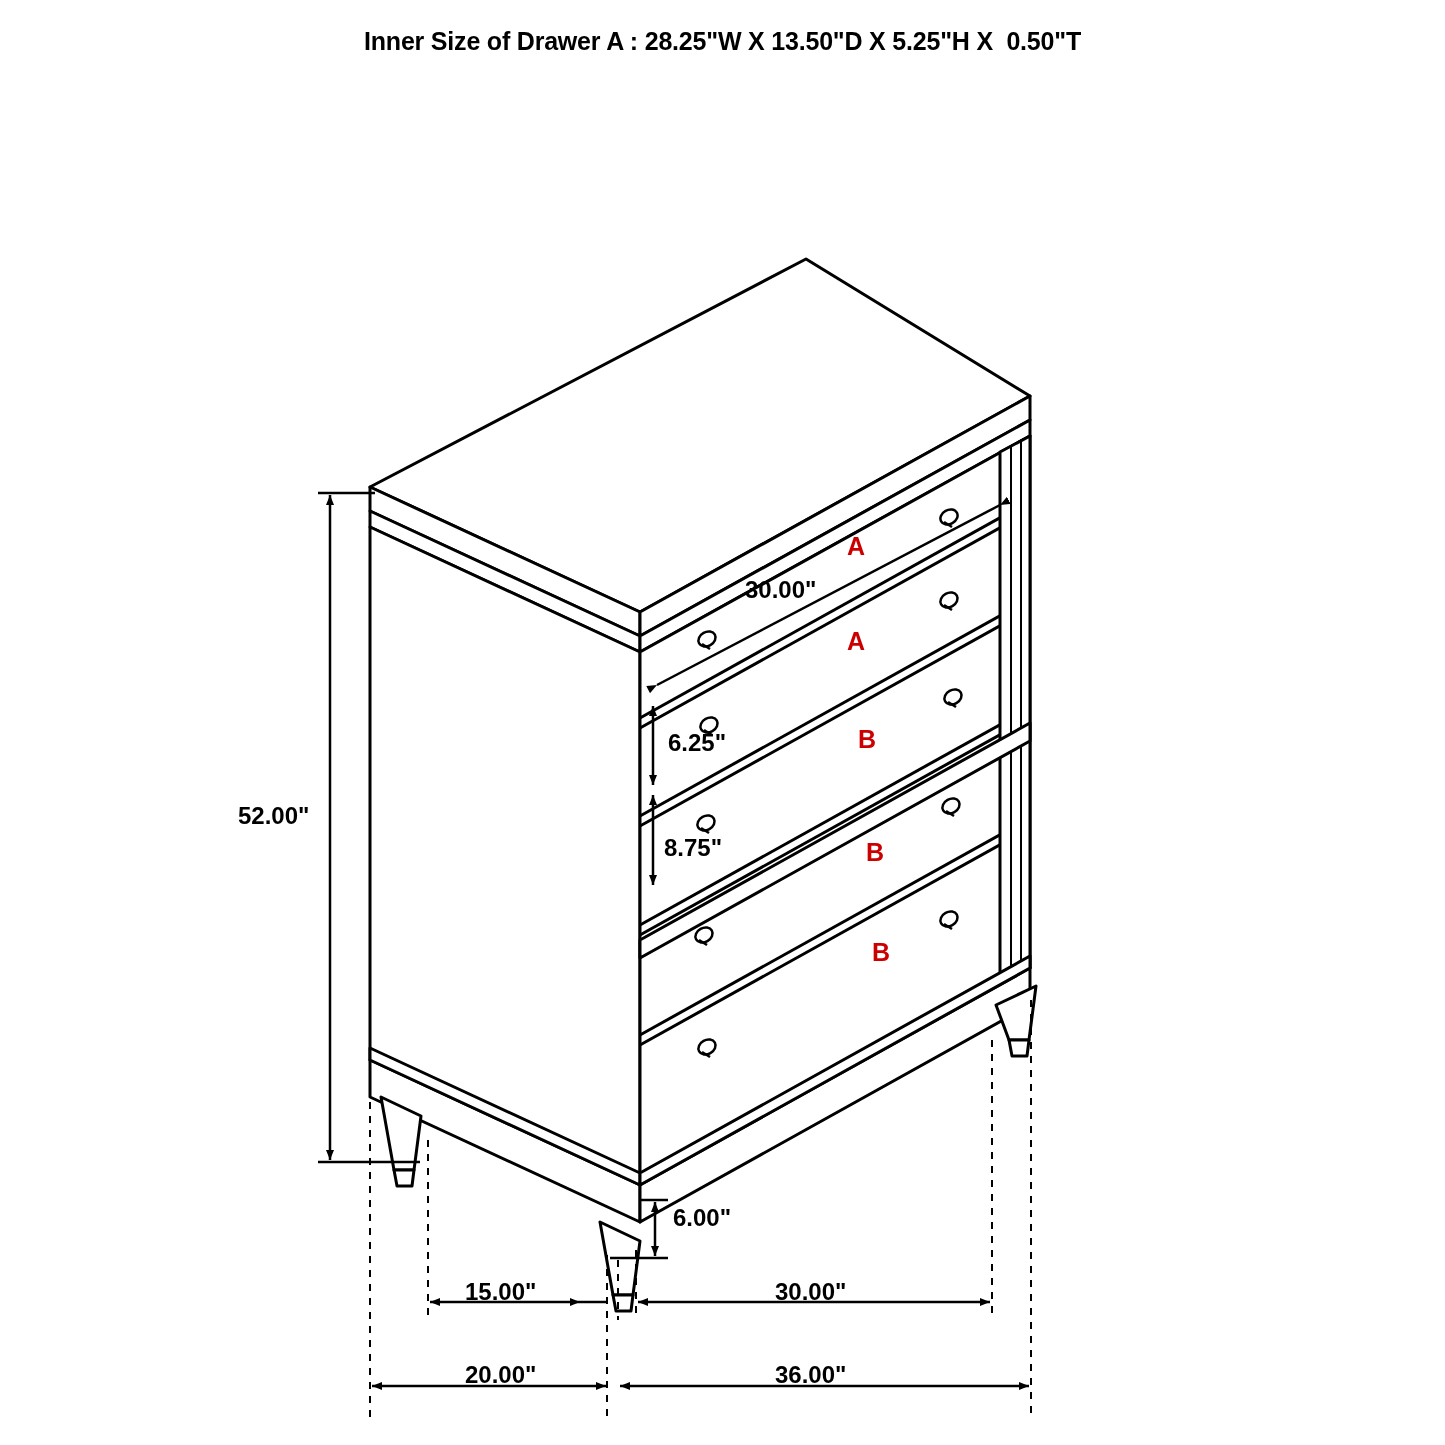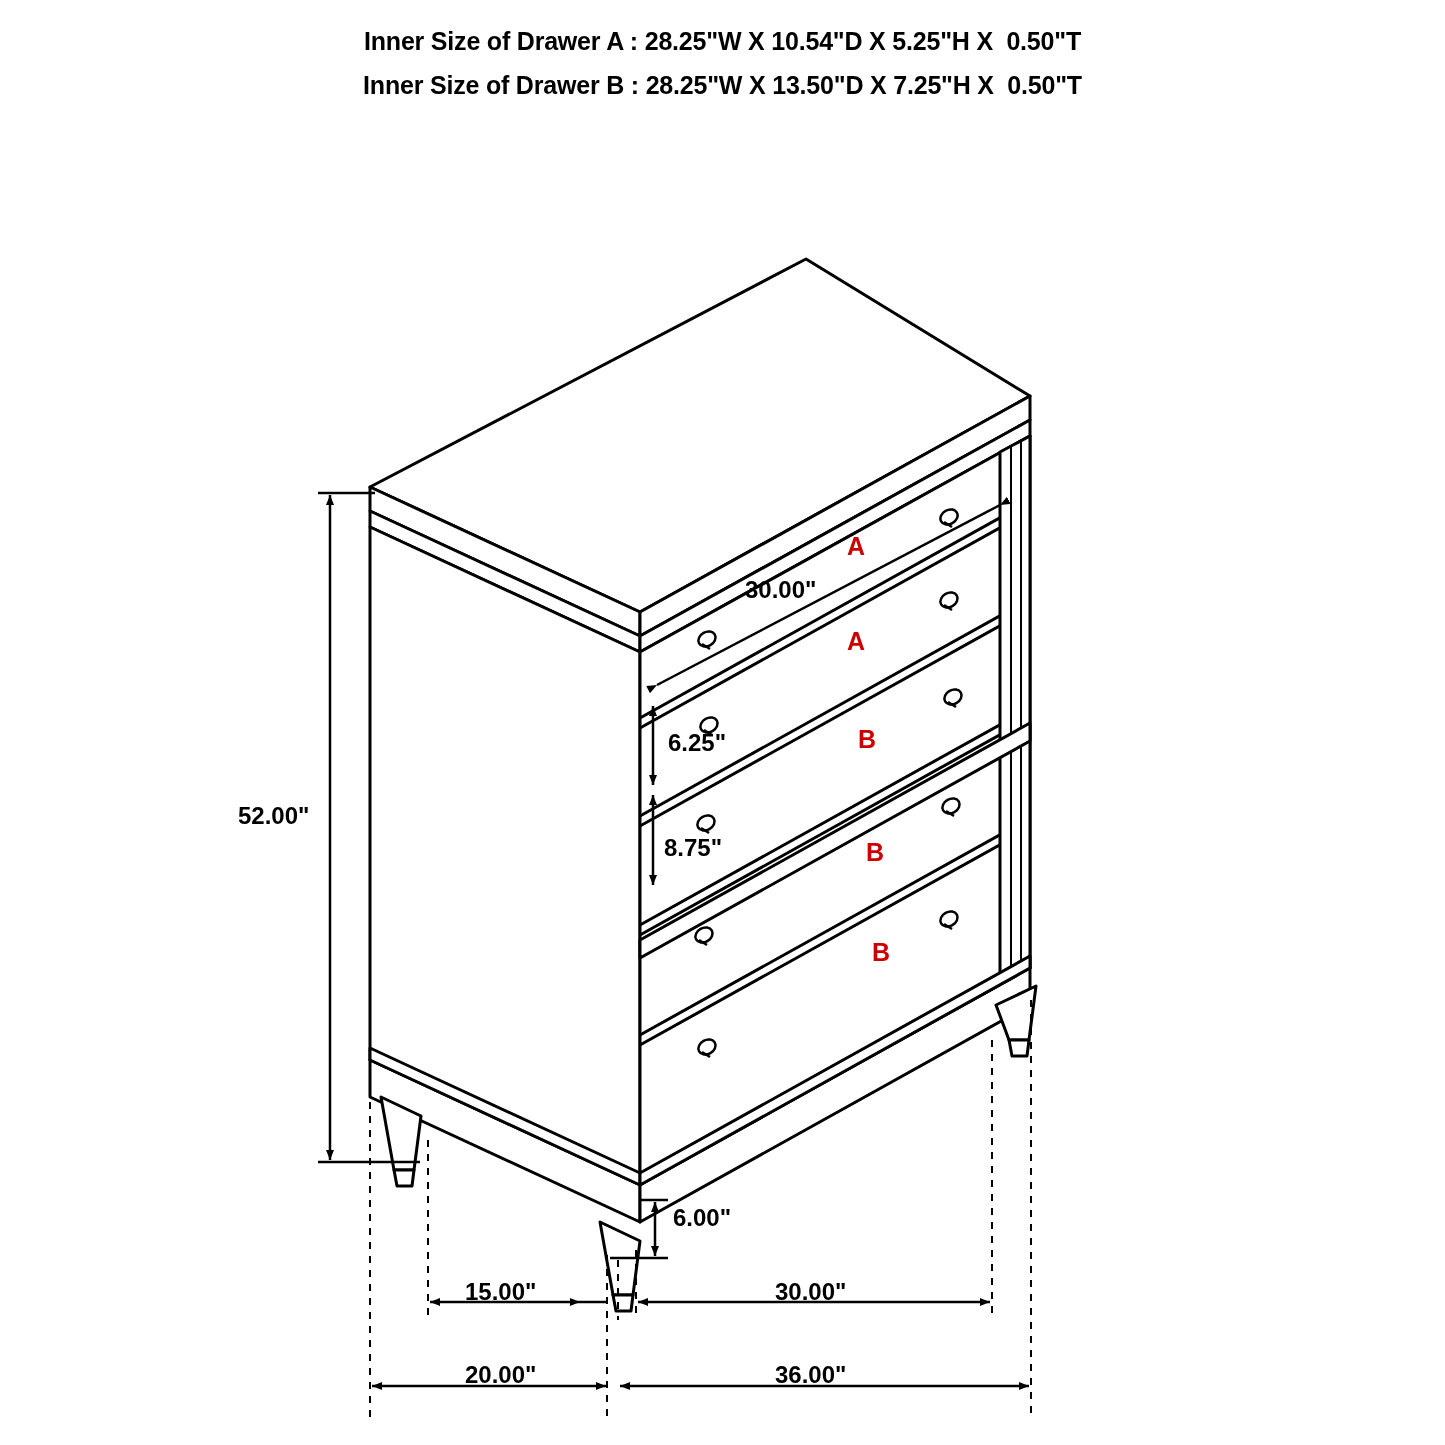--- a/index.html
+++ b/index.html
@@ -50,22 +50,21 @@
     font-size: 25px;
     color: #cc0000;
     white-space: nowrap;
   }
 </style>
 </head>
 <body>
 
 <div id="page">
 
-  <div class="hdr" id="hdr1">Inner Size of Drawer A : 28.25"W X 10.54"D X 5.25"H X  0.50"T</div>
-  <div class="hdr" id="hdr2">Inner Size of Drawer B : 28.25"W X 13.50"D X 7.25"H X  0.50"T</div>
+  <div class="hdr" id="hdr1">Inner Size of Drawer A : 28.25"W X 13.50"D X 5.25"H X  0.50"T</div>
 
   <svg id="drawing" viewBox="0 0 1445 1445">
     <defs>
       <marker id="arrEnd" markerWidth="12" markerHeight="12" refX="10" refY="4" orient="auto" markerUnits="userSpaceOnUse">
         <path d="M0,0 L10,4 L0,8 z" fill="#000"></path>
       </marker>
       <marker id="arrStart" markerWidth="12" markerHeight="12" refX="0" refY="4" orient="auto" markerUnits="userSpaceOnUse">
         <path d="M10,0 L0,4 L10,8 z" fill="#000"></path>
       </marker>
     </defs>

